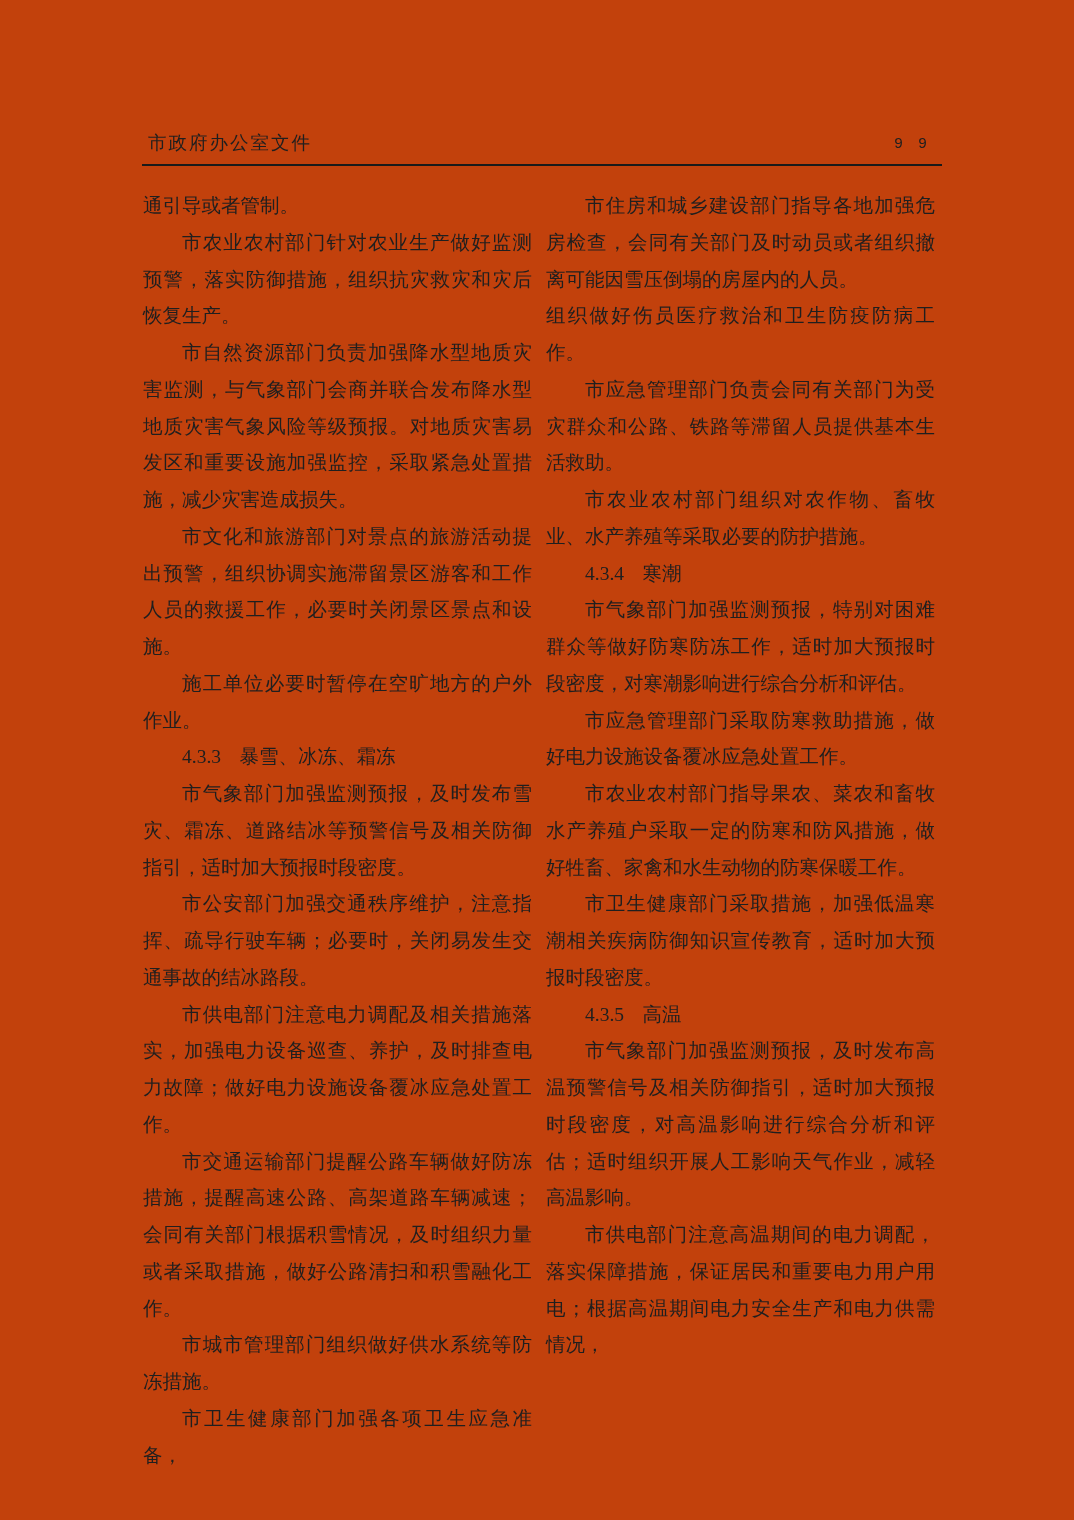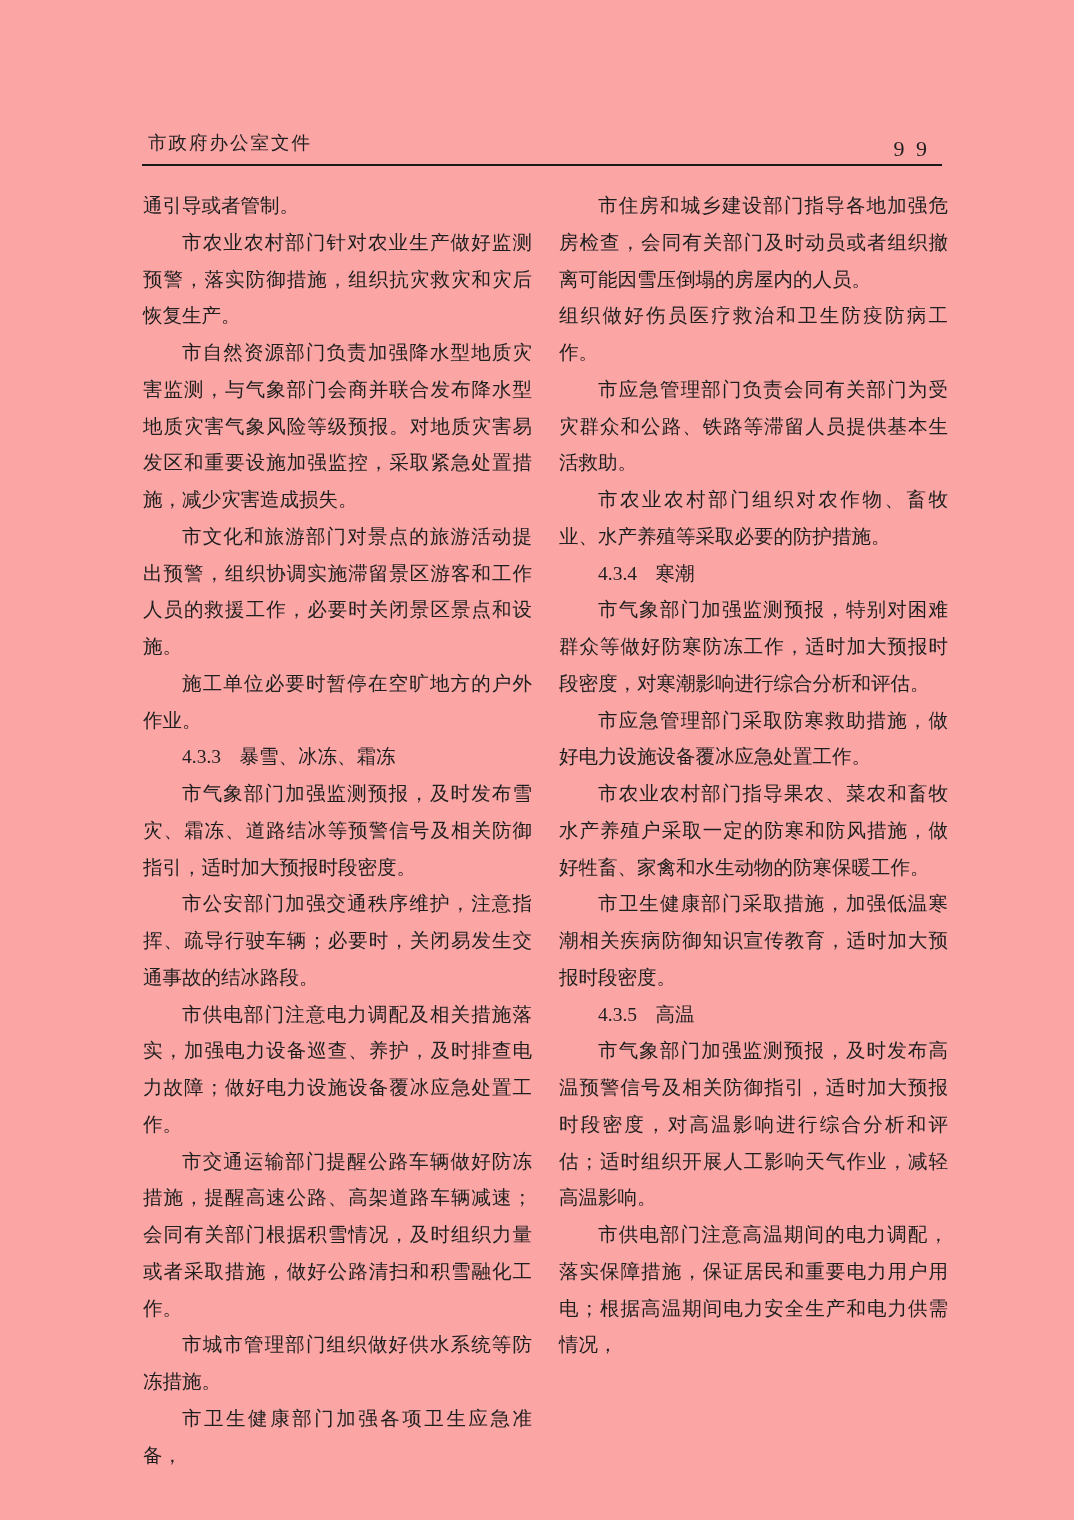--- a/index.html
+++ b/index.html
@@ -4,56 +4,57 @@
 <style>
   html, body {
     margin: 0;
     padding: 0;
     background: #ffffff;
   }
   .page {
     position: relative;
     width: 1074px;
     height: 1520px;
-    background: #fca5a5;
+    background: #c2410c;
     overflow: hidden;
     font-family: "Liberation Serif", "DejaVu Serif", serif;
     color: #1f1f1f;
   }
   .header-title {
     position: absolute;
     left: 148px;
     top: 130px;
     font-size: 18.5px;
     letter-spacing: 2px;
     white-space: nowrap;
   }
   .page-number {
     position: absolute;
     top: 136px;
     right: 144px;
-    font-size: 22px;
+    font-size: 15px;
     letter-spacing: 3px;
     white-space: nowrap;
+    font-family: Liberation Mono, monospace;
   }
   .header-rule {
     position: absolute;
     left: 142px;
     top: 164px;
     width: 800px;
     height: 2px;
     background: #1a1a1a;
   }
   .content {
     position: absolute;
     left: 143px;
     top: 188px;
     width: 806px;
     display: flex;
-    gap: 27px;
+    gap: 14px;
   }
   .column {
     width: 389px;
   }
   .para {
     margin: 0;
     font-size: 19.5px;
     line-height: 36.75px;
     text-align: justify;
     text-indent: 2em;

